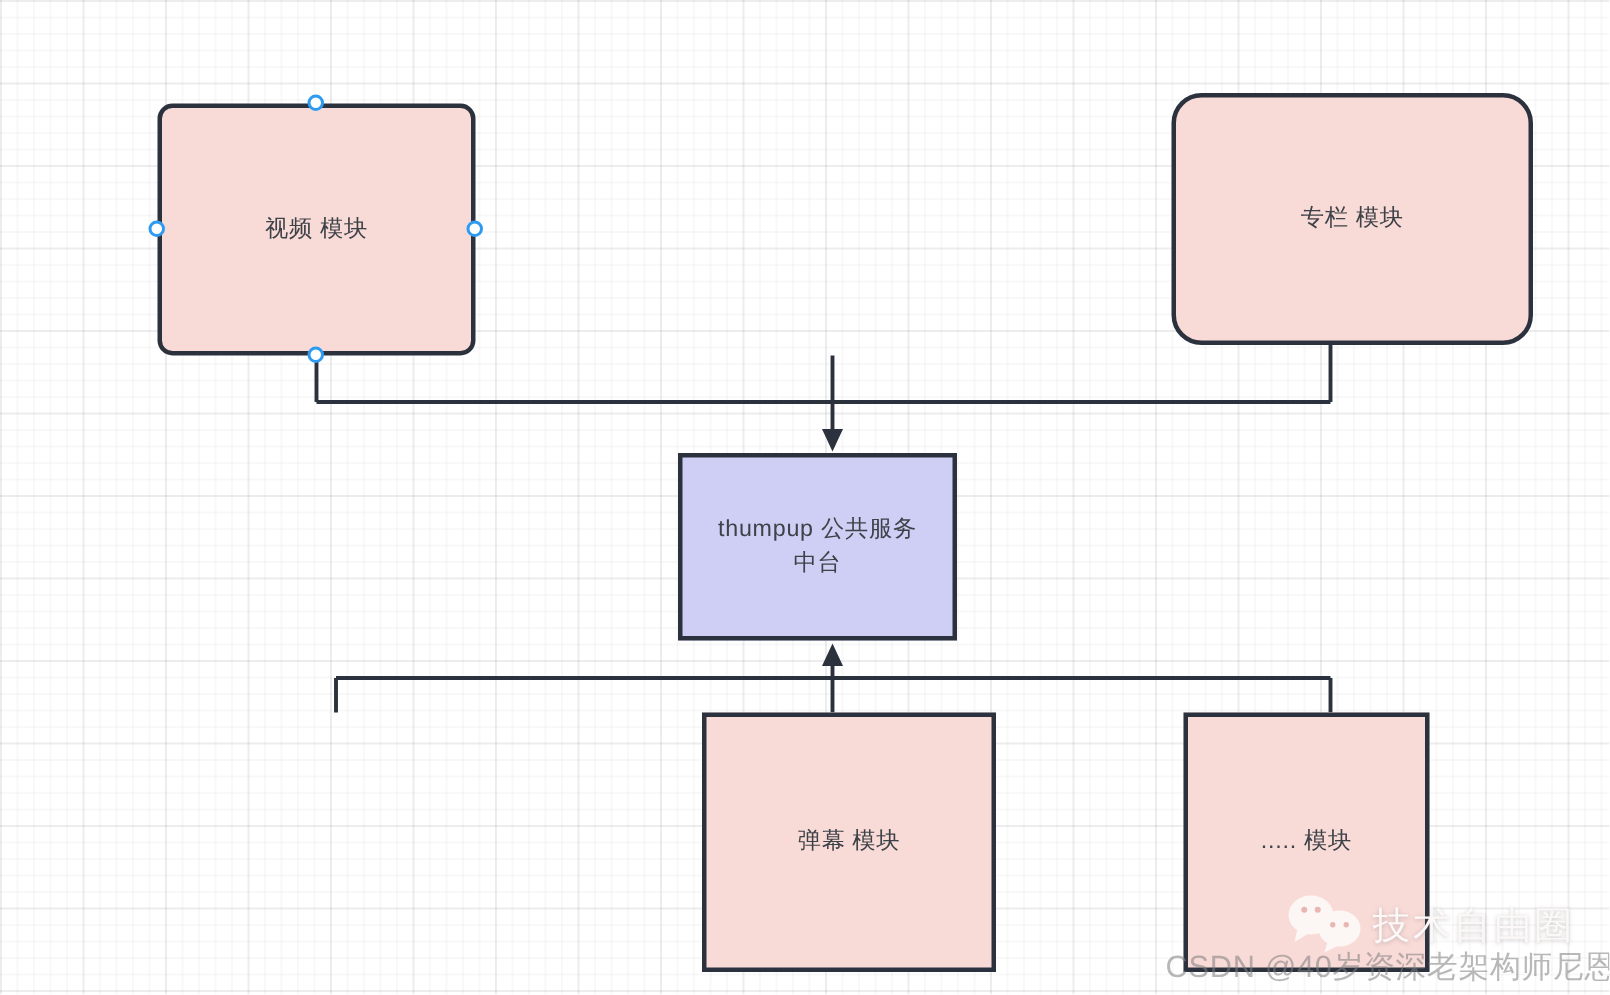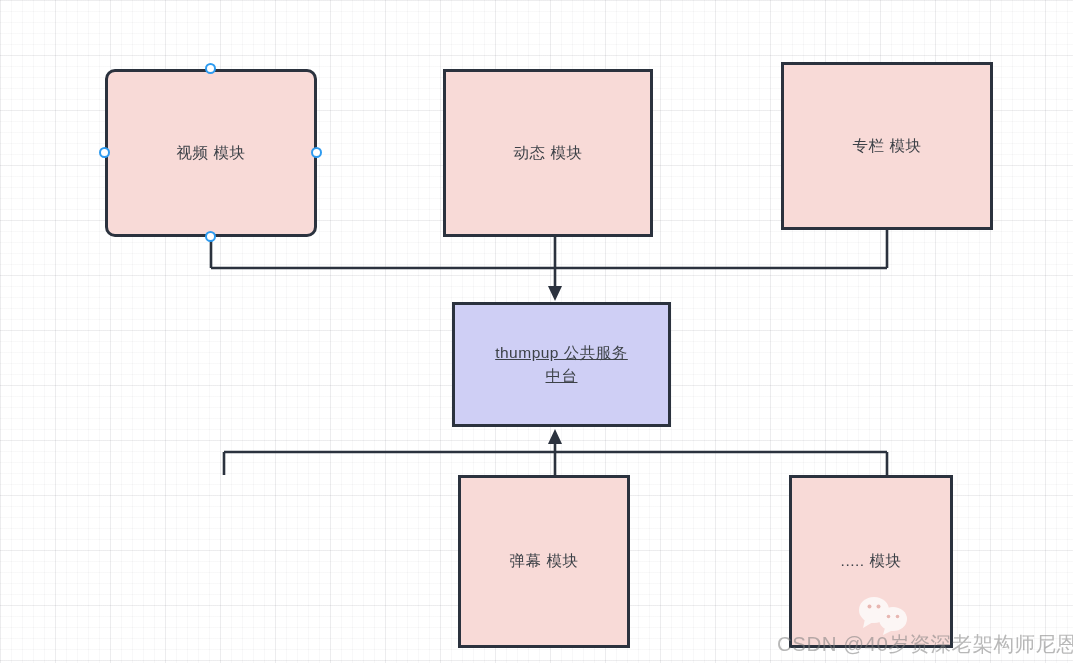--- a/index.html
+++ b/index.html
@@ -86,35 +86,32 @@
 
   <div class="node pink" style="left:105px;top:69px;width:212px;height:168px;border-radius:10px;">
     <span class="label">视频 模块</span>
   </div>
 
   <div class="handle" style="left:205px;top:63px;"></div>
   <div class="handle" style="left:99px;top:147px;"></div>
   <div class="handle" style="left:311px;top:147px;"></div>
   <div class="handle" style="left:205px;top:231px;"></div>
 
-  <div class="node pink" style="left:443px;top:69px;width:210px;height:168px;">
-    <span class="label">动态 模块</span>
-  </div>
 
-  <div class="node pink" style="left:781px;top:62px;width:212px;height:168px;">
+  <div class="node pink" style="left:781px;top:62px;width:241px;height:168px;border-radius:20px;">
     <span class="label">专栏 模块</span>
   </div>
 
-  <div class="node purple" style="left:452px;top:302px;width:219px;height:125px;text-decoration:underline;">
+  <div class="node purple" style="left:452px;top:302px;width:186px;height:125px;">
     <span class="label">thumpup 公共服务
 中台</span>
   </div>
 
 
-  <div class="node pink" style="left:458px;top:475px;width:172px;height:173px;">
+  <div class="node pink" style="left:468px;top:475px;width:196px;height:173px;font-family:Liberation Serif, serif;">
     <span class="label">弹幕 模块</span>
   </div>
 
   <div class="node pink" style="left:789px;top:475px;width:164px;height:173px;">
     <span class="label">..... 模块</span>
   </div>
 
   <div id="watermark">
     <div id="wm-row">
       <svg width="52" height="42" viewBox="0 0 52 42">
@@ -124,17 +121,18 @@
           <ellipse cx="36" cy="24" rx="14" ry="12"></ellipse>
           <polygon points="28,33 26,40 36,35"></polygon>
         </g>
         <g fill="#e8b7b2">
           <circle cx="12.5" cy="11.5" r="2"></circle>
           <circle cx="21.5" cy="11.5" r="2"></circle>
           <circle cx="31.5" cy="21.5" r="1.8"></circle>
           <circle cx="40.5" cy="21.5" r="1.8"></circle>
         </g>
       </svg>
+      <span id="wm-brand">技术自由圈</span>
     </div>
     <div id="wm-credit">CSDN @40岁资深老架构师尼恩</div>
   </div>
 
 </div>
 
 </body></html>

